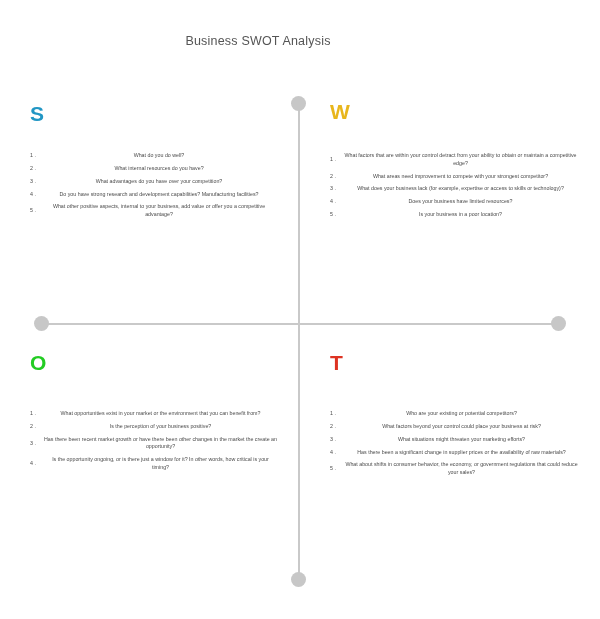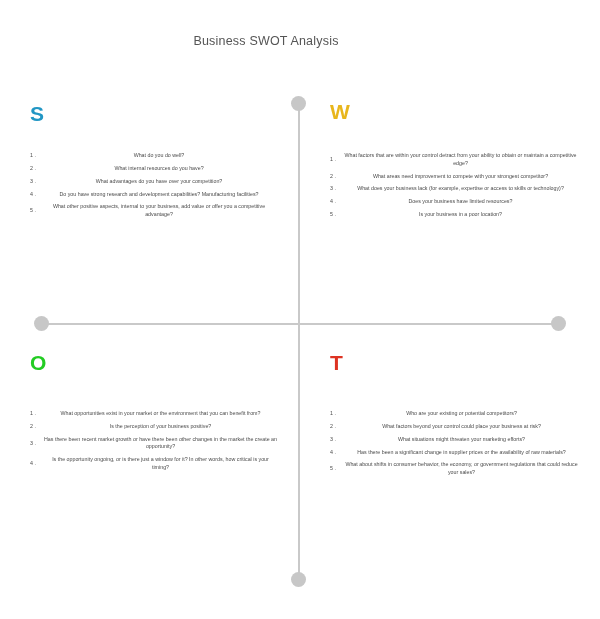--- a/index.html
+++ b/index.html
@@ -15,21 +15,21 @@
   }
   #canvas {
     position: relative;
     width: 600px;
     height: 619px;
   }
 
   
   #page-title {
     position: absolute;
-    left: 16px;
+    left: 8px;
     top: 34px;
     width: 500px;
     text-align: center;
     font-size: 12.5px;
     color: #555555;
     letter-spacing: 0.2px;
   }
 
   
   .axis-v {

